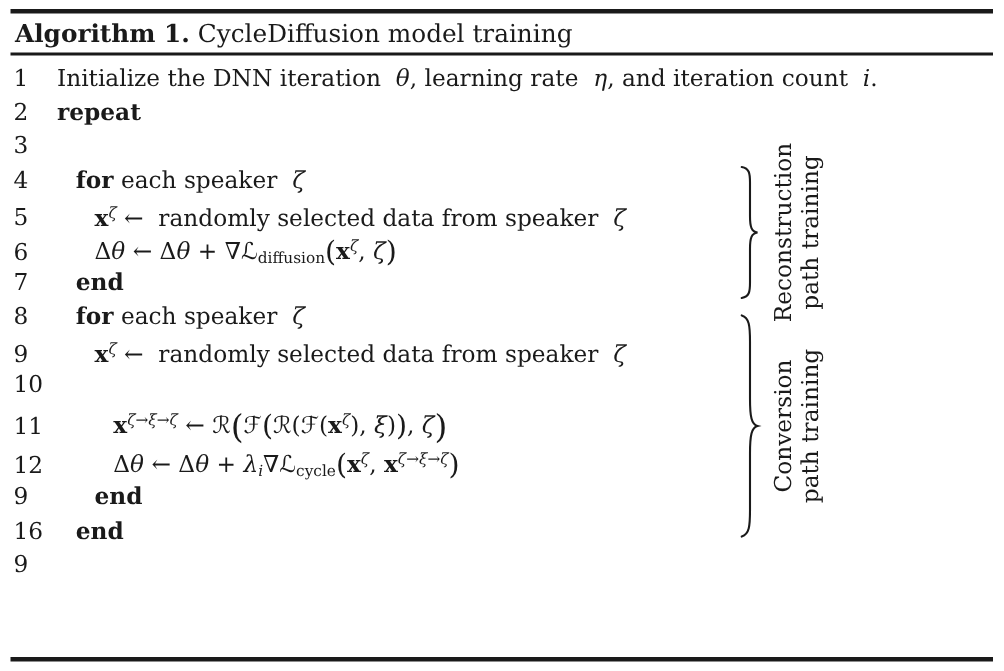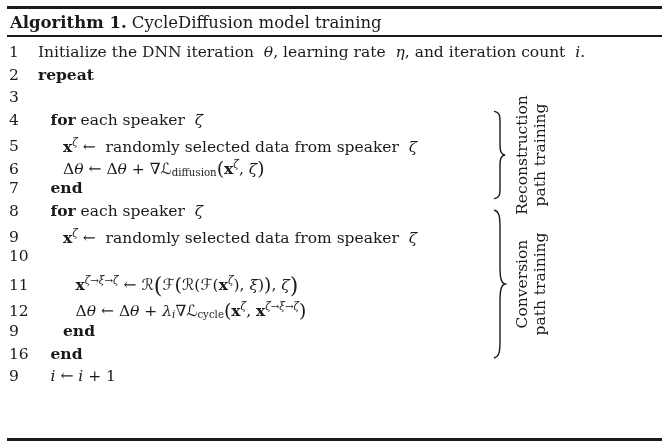--- a/index.html
+++ b/index.html
@@ -67,21 +67,21 @@
       <div class="algo-line"><span class="line-num">5</span><span class="line-content" style="padding-left: 25px;"><span class="seg-bv">x</span><span class="seg-sup seg-i">ζ</span><span> ←  randomly selected data from speaker  </span><span class="seg-i">ζ</span></span></div>
       <div class="algo-line"><span class="line-num">6</span><span class="line-content" style="padding-left: 25px;"><span>Δ</span><span class="seg-i">θ</span><span> ← Δ</span><span class="seg-i">θ</span><span> + ∇</span><span class="seg-scr">ℒ</span><span class="seg-sub">diffusion</span><span class="seg-p2">(</span><span class="seg-bv">x</span><span class="seg-sup seg-i">ζ</span><span>, </span><span class="seg-i">ζ</span><span class="seg-p2">)</span></span></div>
       <div class="algo-line"><span class="line-num">7</span><span class="line-content" style="padding-left: 12.5px;"><span class="seg-b">end</span></span></div>
       <div class="algo-line"><span class="line-num">8</span><span class="line-content" style="padding-left: 12.5px;"><span class="seg-b">for</span><span> each speaker  </span><span class="seg-i">ζ</span></span></div>
       <div class="algo-line"><span class="line-num">9</span><span class="line-content" style="padding-left: 25px;"><span class="seg-bv">x</span><span class="seg-sup seg-i">ζ</span><span> ←  randomly selected data from speaker  </span><span class="seg-i">ζ</span></span></div>
       <div class="algo-line"><span class="line-num">10</span></div>
       <div class="algo-line tall"><span class="line-num">11</span><span class="line-content" style="padding-left: 37.5px;"><span class="seg-bv">x</span><span class="seg-sup seg-i">ζ→ξ→ζ</span><span> ← </span><span class="seg-scr">ℛ</span><span class="seg-p3">(</span><span class="seg-scr">ℱ</span><span class="seg-p2">(</span><span class="seg-scr">ℛ</span><span>(</span><span class="seg-scr">ℱ</span><span>(</span><span class="seg-bv">x</span><span class="seg-sup seg-i">ζ</span><span>), </span><span class="seg-i">ξ</span><span>)</span><span class="seg-p2">)</span><span>, </span><span class="seg-i">ζ</span><span class="seg-p3">)</span></span></div>
       <div class="algo-line tall"><span class="line-num">12</span><span class="line-content" style="padding-left: 37.5px;"><span>Δ</span><span class="seg-i">θ</span><span> ← Δ</span><span class="seg-i">θ</span><span> + </span><span class="seg-i">λ</span><span class="seg-sub seg-i">i</span><span>∇</span><span class="seg-scr">ℒ</span><span class="seg-sub">cycle</span><span class="seg-p2">(</span><span class="seg-bv">x</span><span class="seg-sup seg-i">ζ</span><span>, </span><span class="seg-bv">x</span><span class="seg-sup seg-i">ζ→ξ→ζ</span><span class="seg-p2">)</span></span></div>
       <div class="algo-line"><span class="line-num">9</span><span class="line-content" style="padding-left: 25px;"><span class="seg-b">end</span></span></div>
       <div class="algo-line"><span class="line-num">16</span><span class="line-content" style="padding-left: 12.5px;"><span class="seg-b">end</span></span></div>
-      <div class="algo-line"><span class="line-num">9</span><span class="line-content" style="padding-left: 12.5px;"><span class="seg-i">i</span><span> ← </span><span class="seg-i">i</span><span> + 1</span></span></div>
+      <div class="algo-line"><span class="line-num">9</span></div>
     </div>
 
   <svg class="brace brace-1" viewBox="0 0 15 100" preserveAspectRatio="none">
     <path d="M 3.5,1.5 C 8.5,2.5 9,6 9,13 L 9,38 C 9,46 10,49.3 14,50 C 10,50.7 9,54 9,62 L 9,87 C 9,94 8.5,97.5 3.5,98.5"></path>
   </svg>
   <div class="brace-label" style="left:531px;top:155px;">
     <div class="rot">
       <div>Reconstruction</div>
       <div>path training</div>
     </div>

